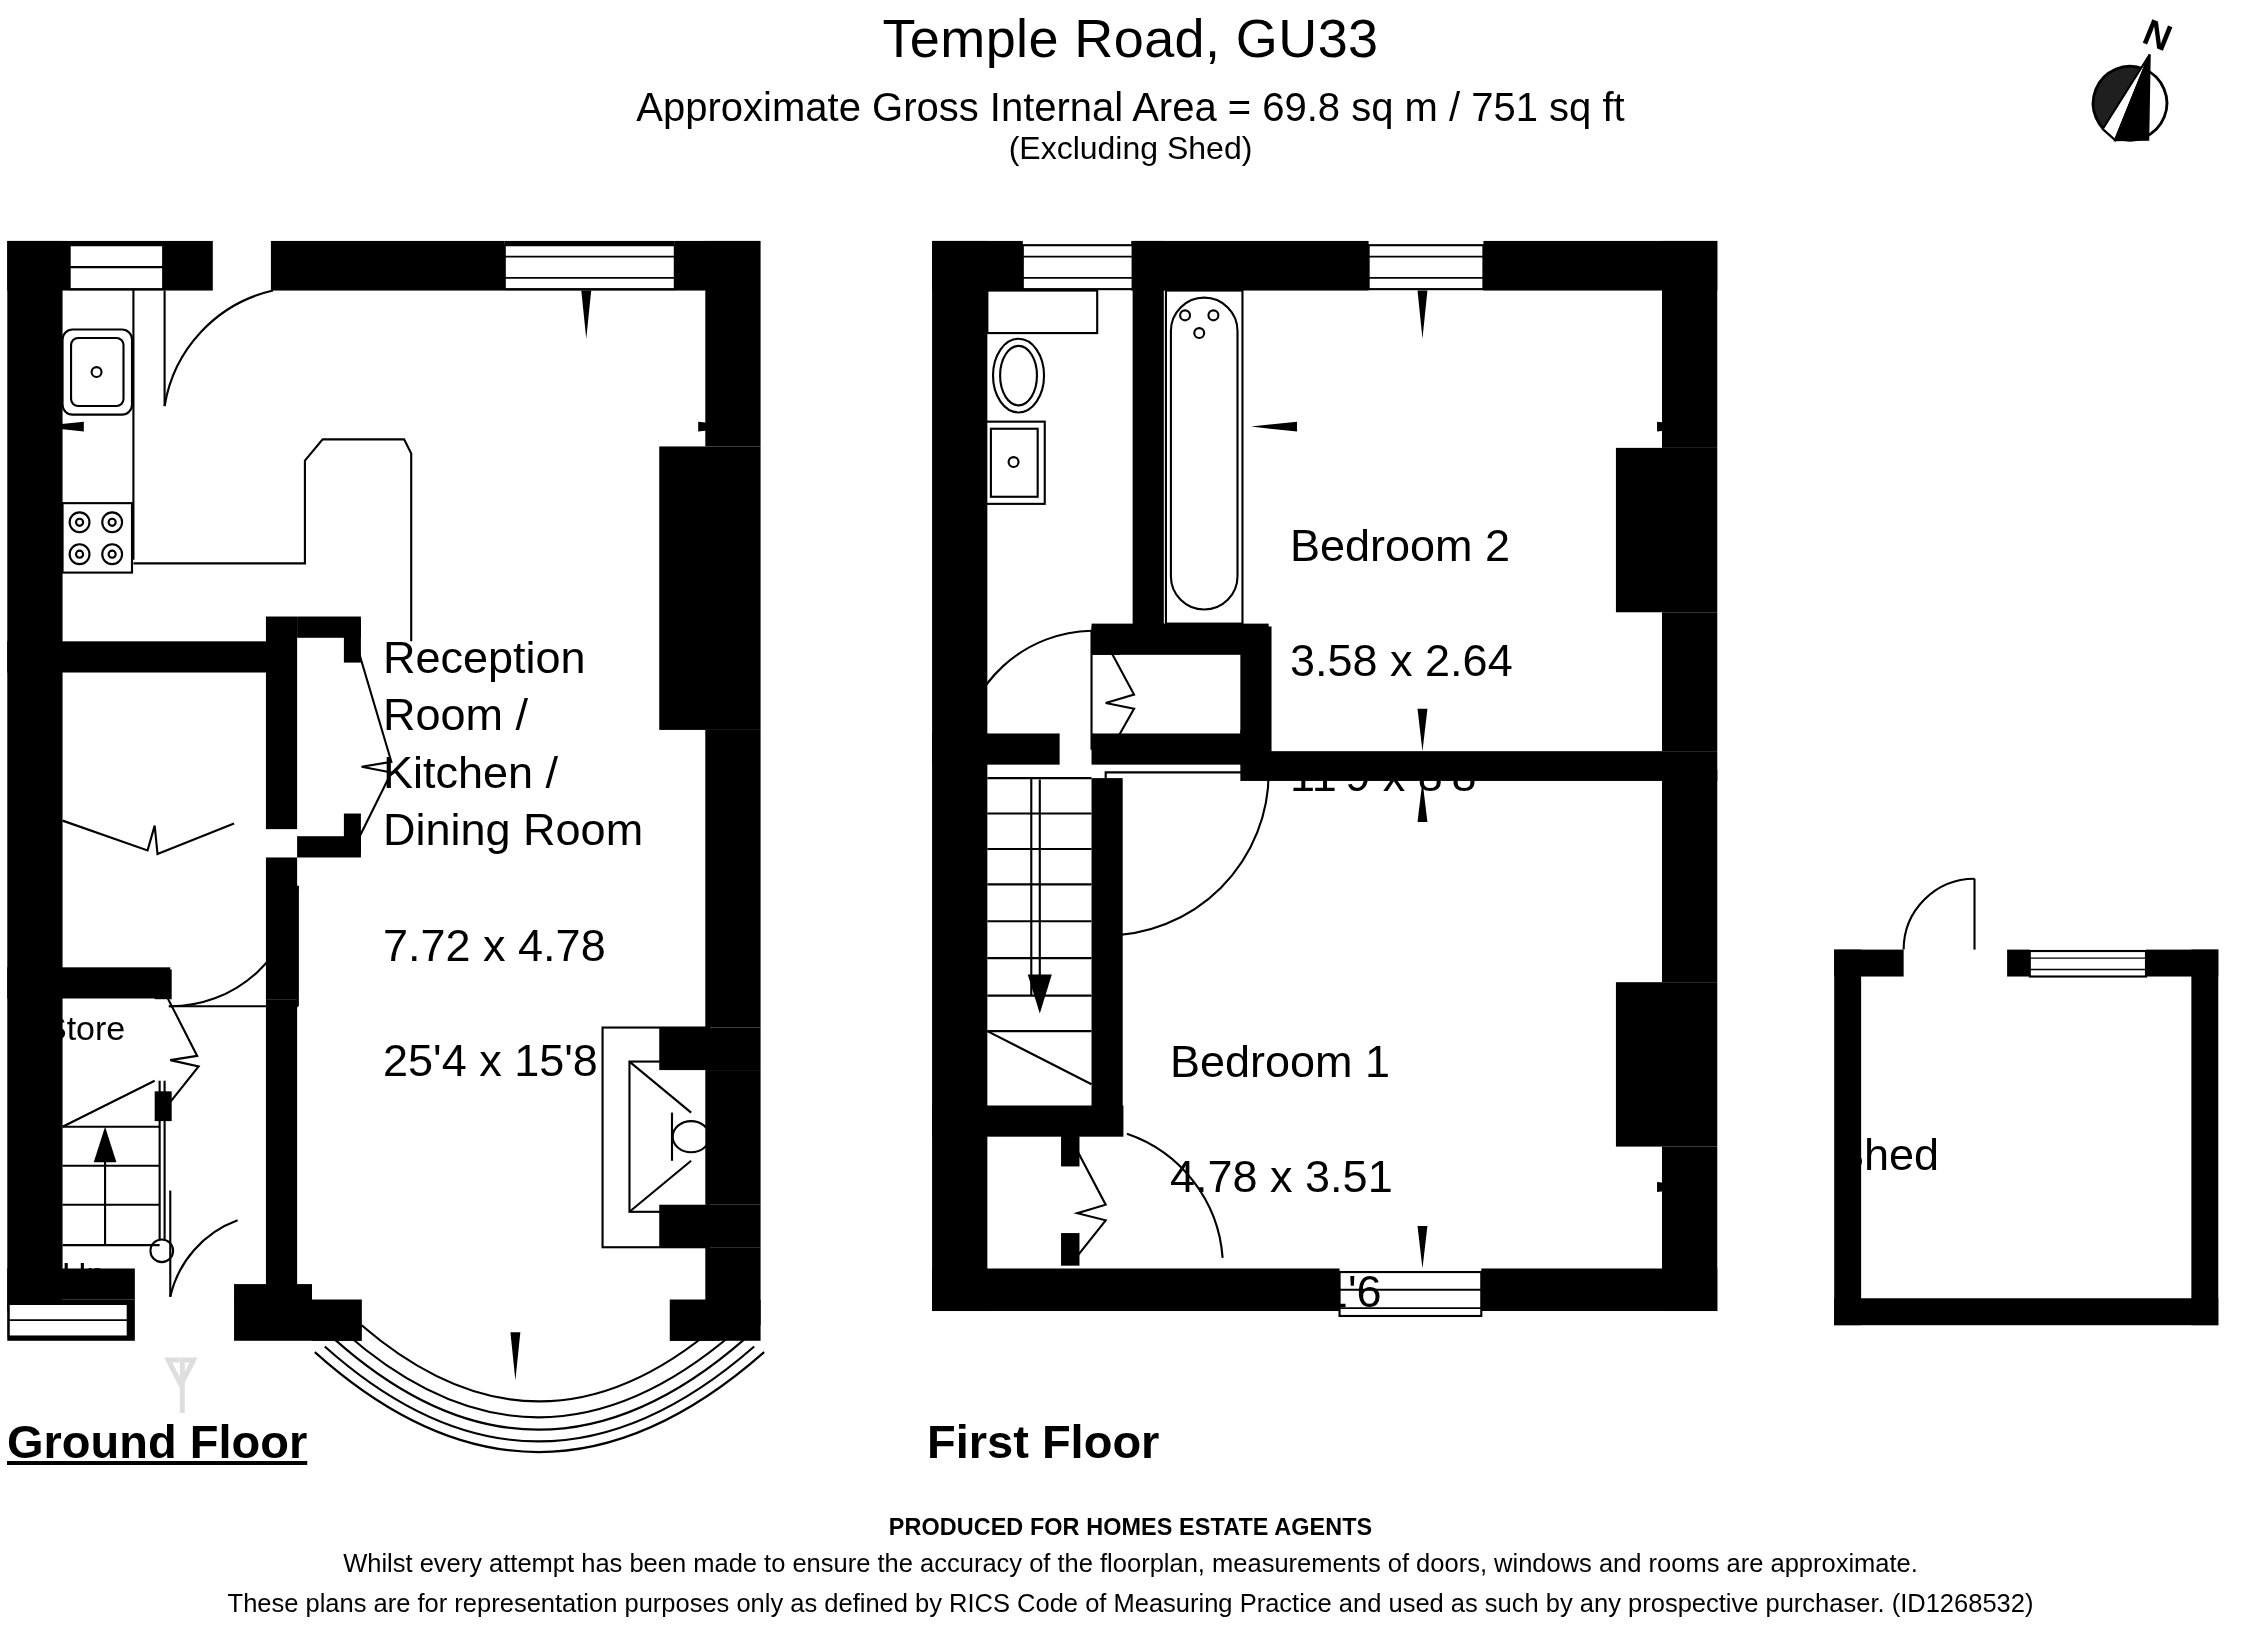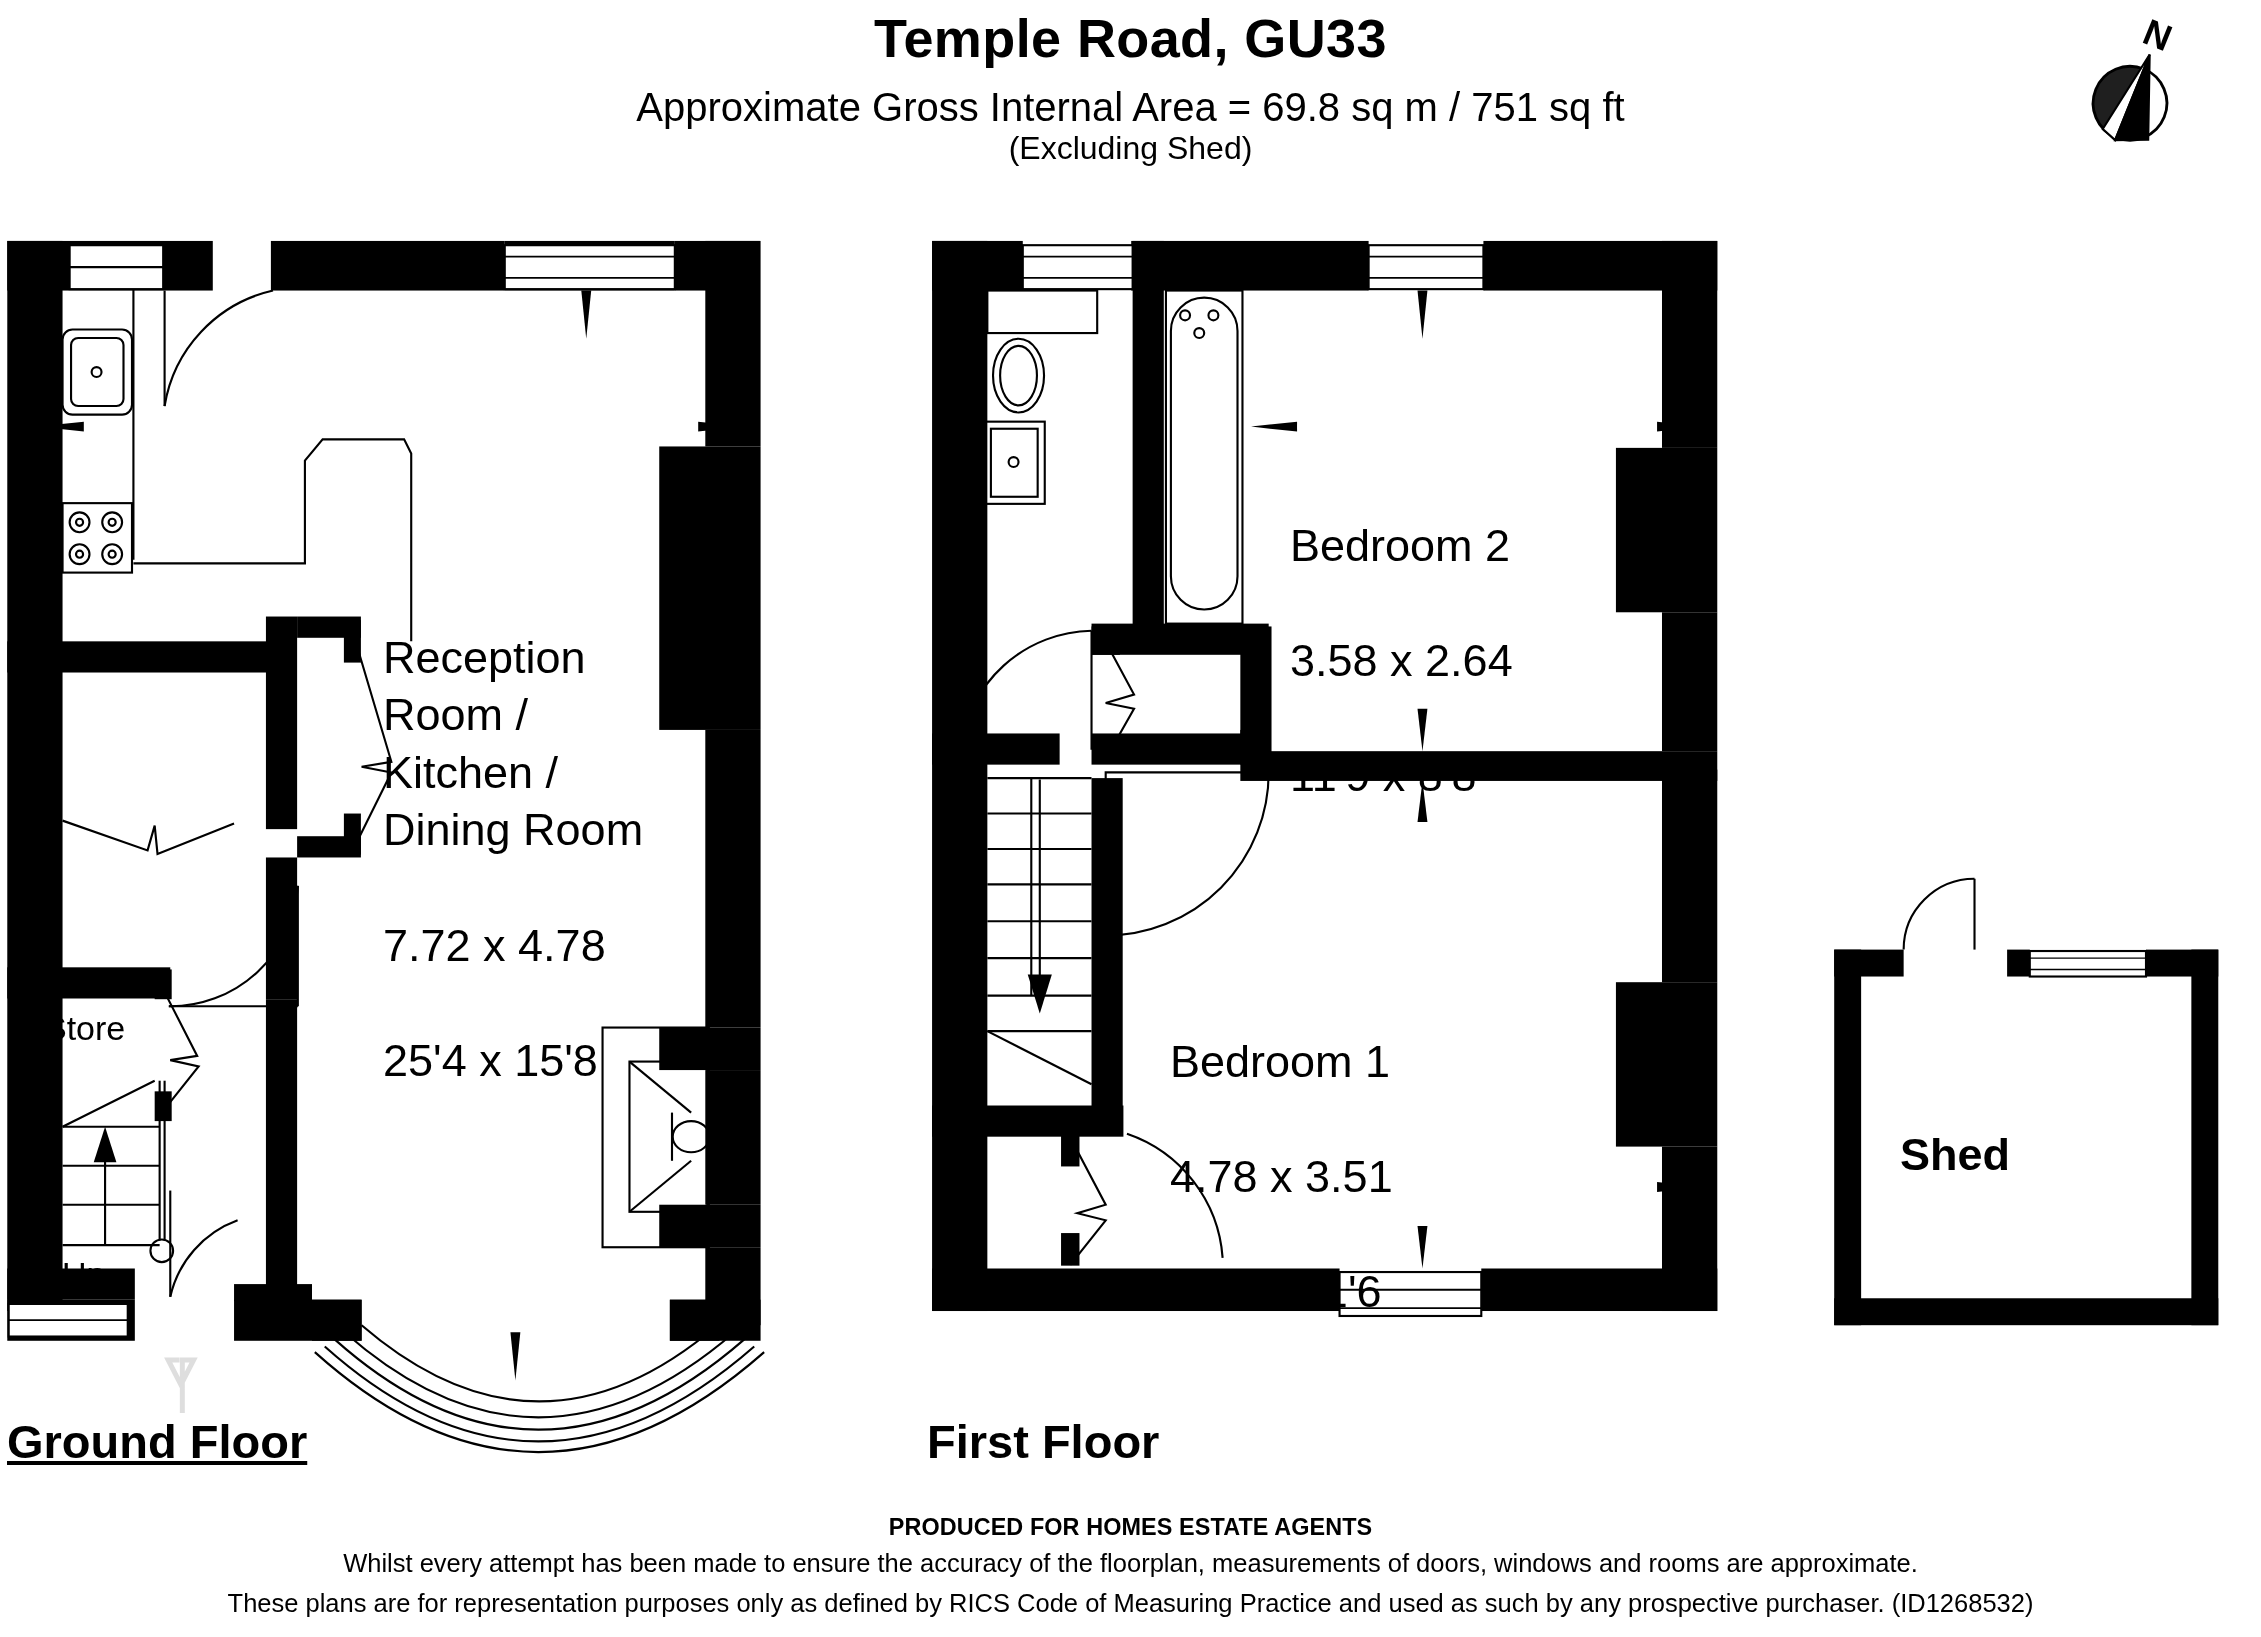--- a/index.html
+++ b/index.html
@@ -22,21 +22,21 @@
   
   #header {
     position: absolute;
     left: 0;
     top: 0;
     width: 2261px;
     text-align: center;
   }
   #plan-title {
     font-size: 54px;
-    font-weight: bold;
+    font-weight: normal;
     letter-spacing: 0.4px;
     margin-top: 11.3px;
     line-height: 1.0;
   }
   #subtitle-1 {
     font-size: 40px;
     margin-top: 18.4px;
     line-height: 1.15;
   }
   #subtitle-2 {
@@ -449,21 +449,21 @@
     <div>3.58 x 2.64</div>
     <div>11'9 x 8'8</div>
   </div>
 
   <div class="room-label" style="left:1170px; top:975px; width:319px;">
     <div>Bedroom 1</div>
     <div>4.78 x 3.51</div>
     <div>15'8 x 11'6</div>
   </div>
 
-  <div class="room-label" style="left:1900px; top:1126px; width:255px;font-weight:bold;">Shed</div>
+  <div class="room-label" style="left:1834px; top:1126px; width:255px;">Shed</div>
 
   <div class="floor-title" style="left:7px; top:1418px;text-decoration:underline;">Ground Floor</div>
   <div class="floor-title" style="left:927px; top:1418px;">First Floor</div>
 
 
   <div id="footer">
     <div id="footer-producer">PRODUCED FOR HOMES ESTATE AGENTS</div>
     <div id="footer-line1">Whilst every attempt has been made to ensure the accuracy of the floorplan, measurements of doors, windows and rooms are approximate.</div>
     <div id="footer-line2">These plans are for representation purposes only as defined by RICS Code of Measuring Practice and used as such by any prospective purchaser. (ID1268532)</div>
   </div>

